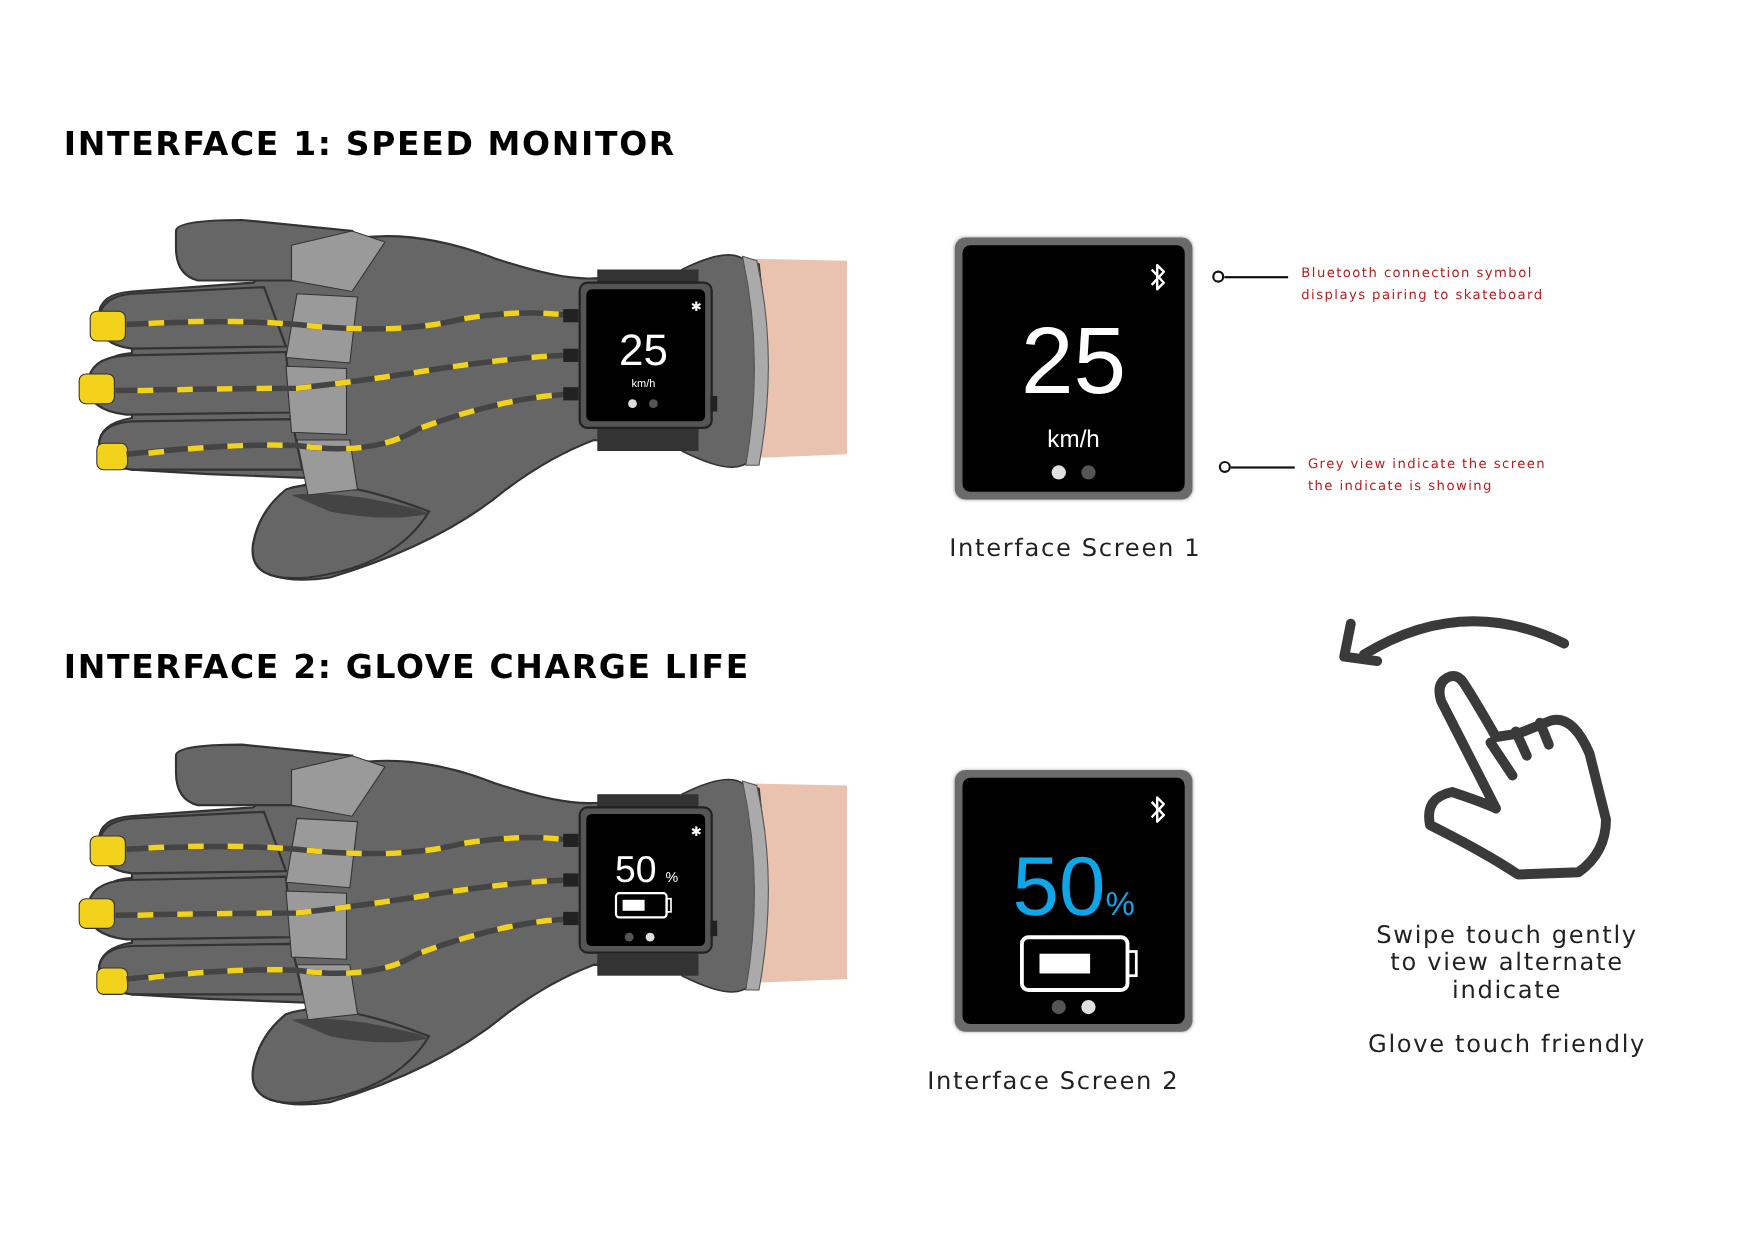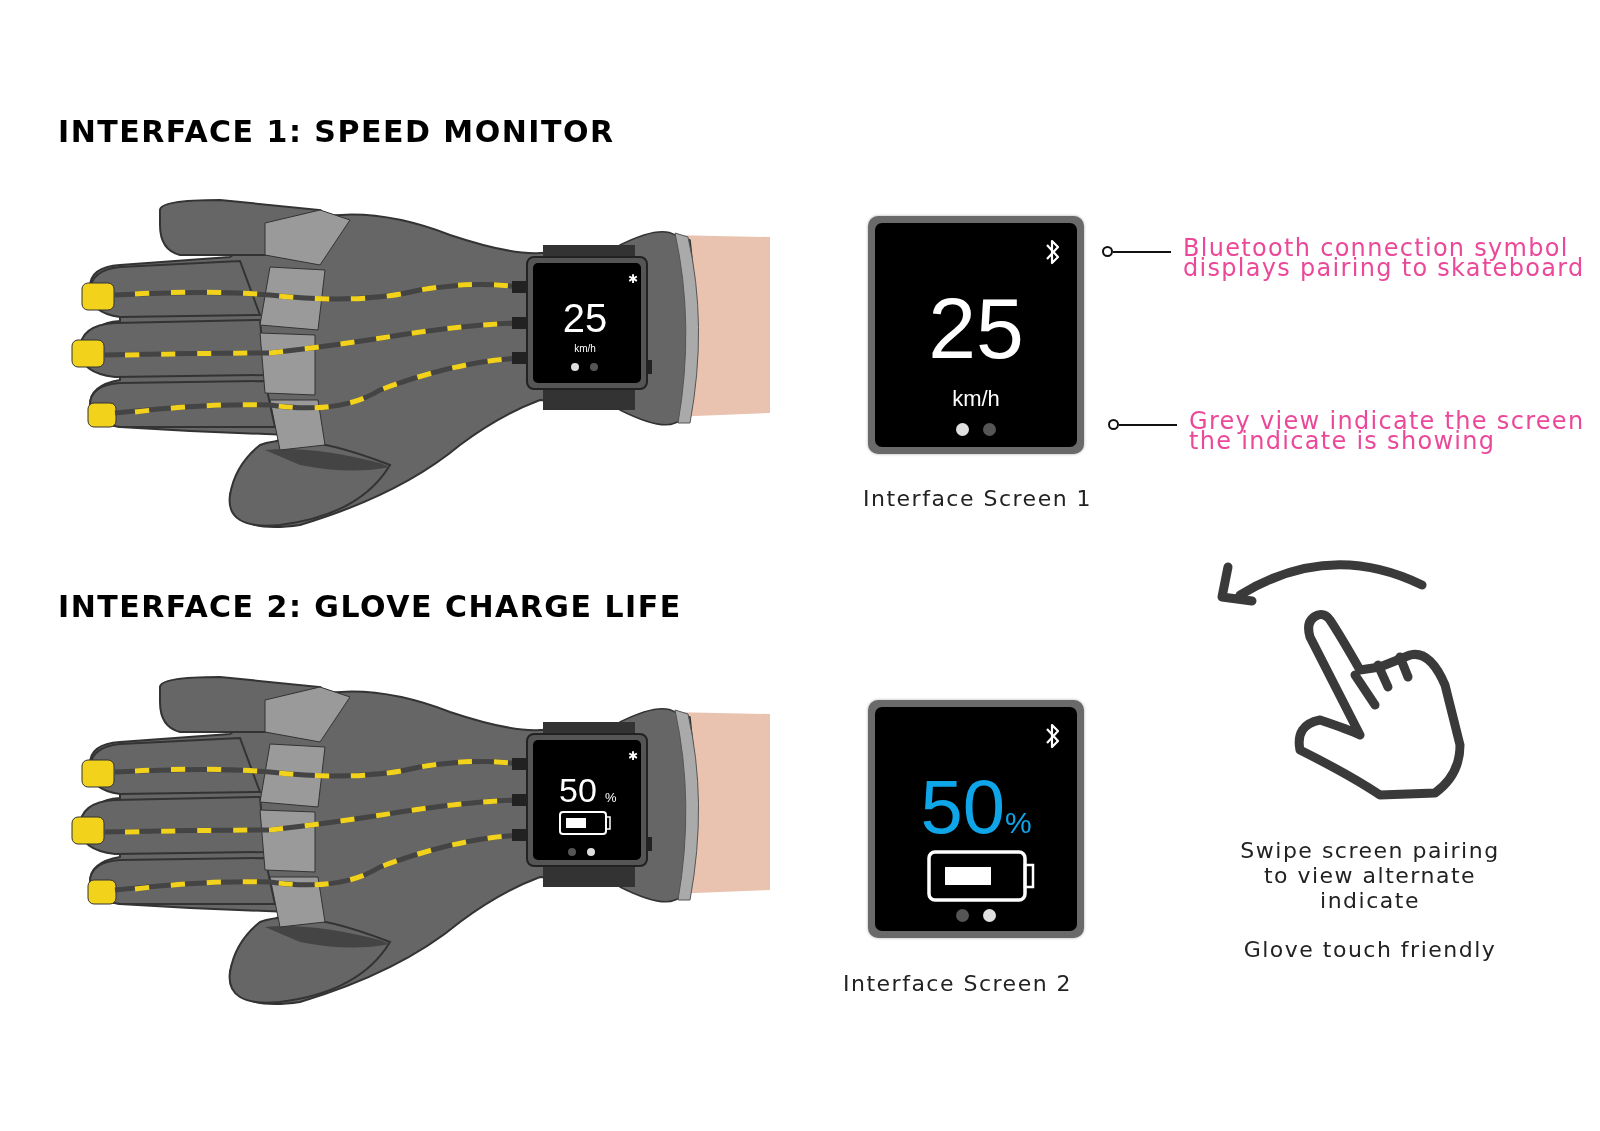--- a/index.html
+++ b/index.html
@@ -11,21 +11,21 @@
   .bt { position:absolute; right:14px; top:14px; width:20px; height:30px; }
   .bigval { position:absolute; left:0; right:0; text-align:center; color:#fff; font-family:"Liberation Sans", sans-serif; font-weight:300; }
   .unit { position:absolute; left:0; right:0; text-align:center; color:#fff; font-family:"Liberation Sans", sans-serif; font-size:22px; }
   .dots { position:absolute; left:0; right:0; display:flex; justify-content:center; gap:14px; }
   .dot { width:13px; height:13px; border-radius:50%; }
   .caption { position:absolute; font-size:22px; letter-spacing:1.5px; color:#222; font-family:"DejaVu Sans", sans-serif; }
   .callout { position:absolute; display:flex; align-items:flex-start; }
   .callout .line { display:flex; align-items:center; margin-top:8px; }
   .callout .circ { width:7px; height:7px; border:2px solid #111; border-radius:50%; }
   .callout .bar { width:58px; height:2px; background:#111; }
-  .callout .txt { margin-left:12px; font-size:24px; letter-spacing:1.3px; line-height:20px; color:#ec4899; }
+  .callout .txt { margin-left:12px; font-size:12px; letter-spacing:1.3px; line-height:20px; color:#b91c1c; }
   .swipe-txt { position:absolute; left:1230px; width:280px; text-align:center; font-size:22px; letter-spacing:1.5px; line-height:25px; color:#222; }
 </style>
 </head>
 <body>
 
 <div class="heading" style="top:114px;text-align:right;">INTERFACE 1: SPEED MONITOR</div>
 
 <svg class="glove" style="top:195px;" viewBox="0 0 730 340">
 
   <polygon points="610,40 710,42 710,218 610,222" fill="#e9c3b0"></polygon>
@@ -191,17 +191,17 @@
     <path d="M212,30 Q120,-15 30,40"></path>
     <path d="M18,12 L12,42 L42,46"></path>
     <path d="M108,60 Q95,65 100,82 L150,180 Q140,175 110,165 Q85,170 90,195 Q140,220 170,240 L225,238 Q250,220 250,190 L235,130 Q220,95 200,100 L180,108 L170,112 L150,115 Q130,80 120,65 Q115,58 108,60 Z"></path>
     <path d="M145,120 L165,150"></path>
     <path d="M168,110 L178,132"></path>
     <path d="M190,102 L198,122"></path>
   </g>
 </svg>
 
 <div class="swipe-txt" style="top:838px;">
-  <div>Swipe screen pairing</div>
+  <div>Swipe touch gently</div>
   <div>to view alternate</div>
   <div>indicate</div>
 </div>
 <div class="swipe-txt" style="top:937px;">Glove touch friendly</div>
 
 </body></html>

